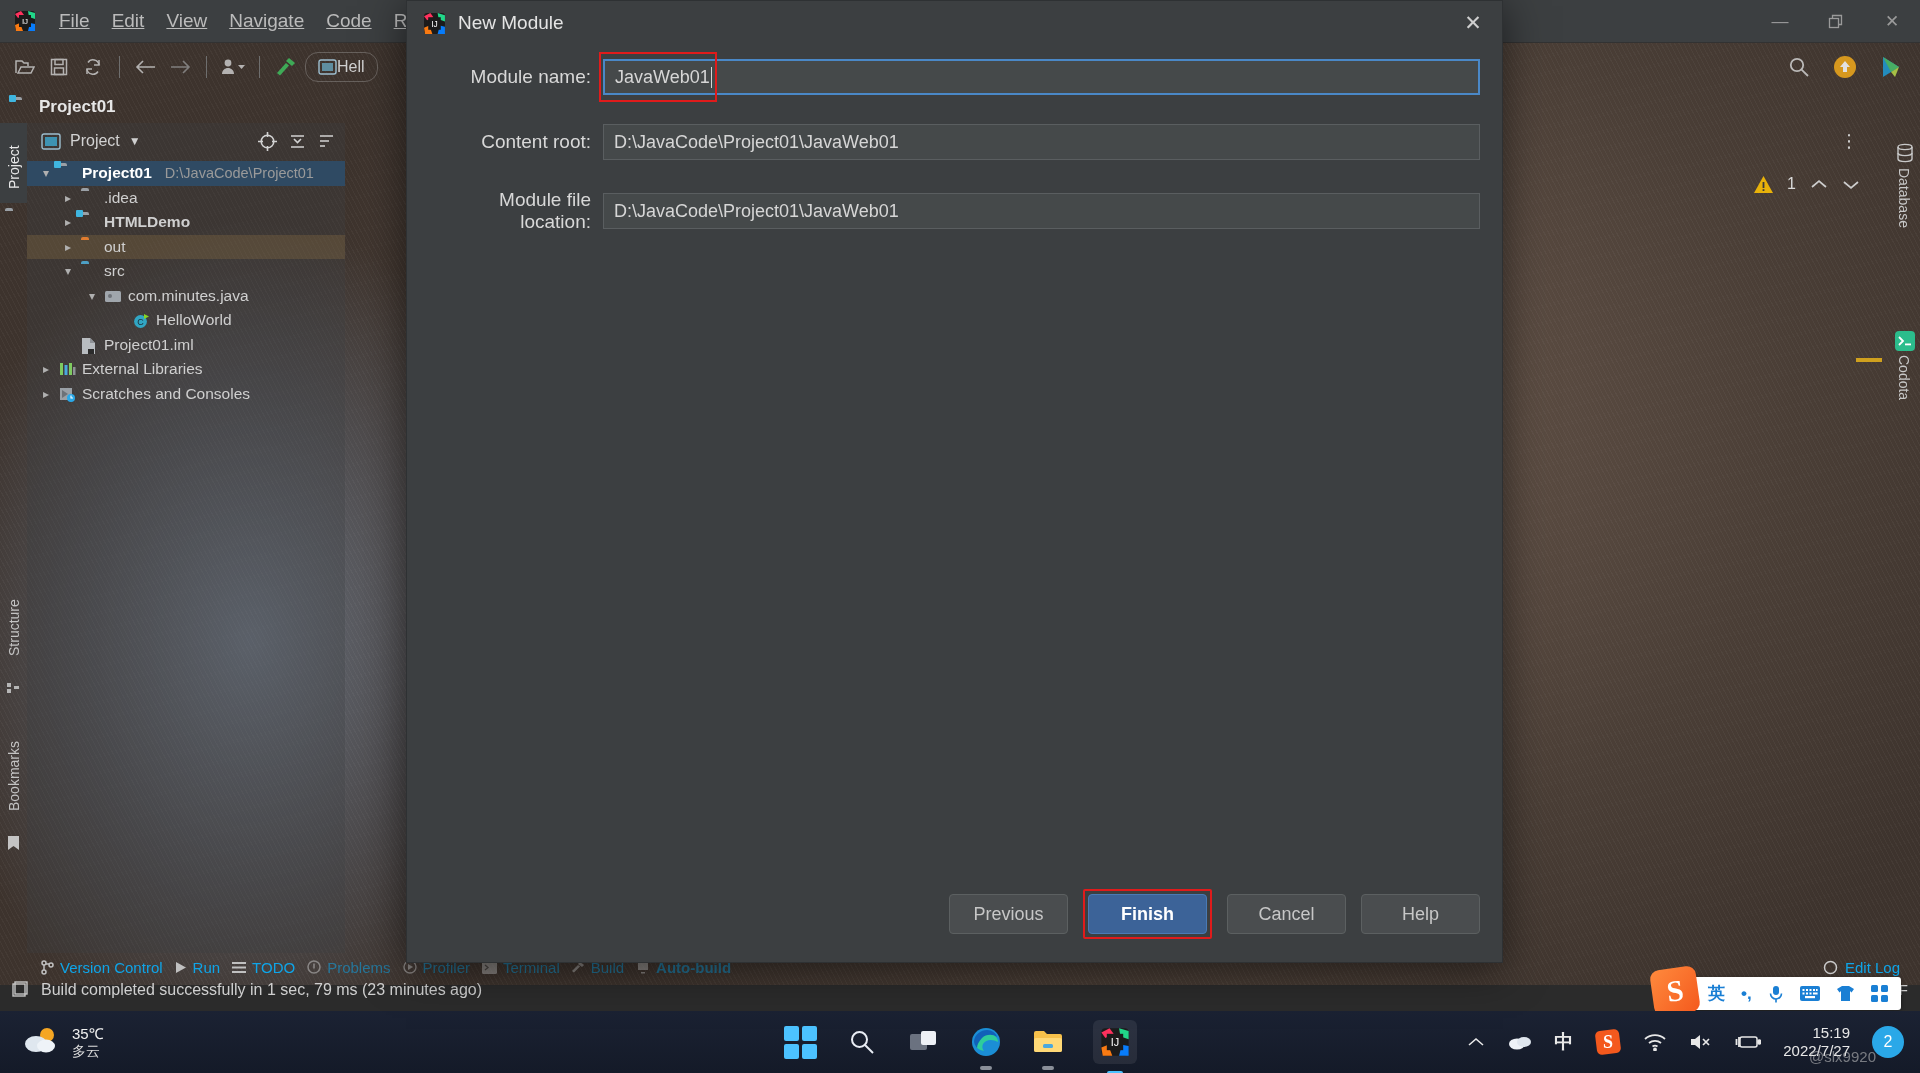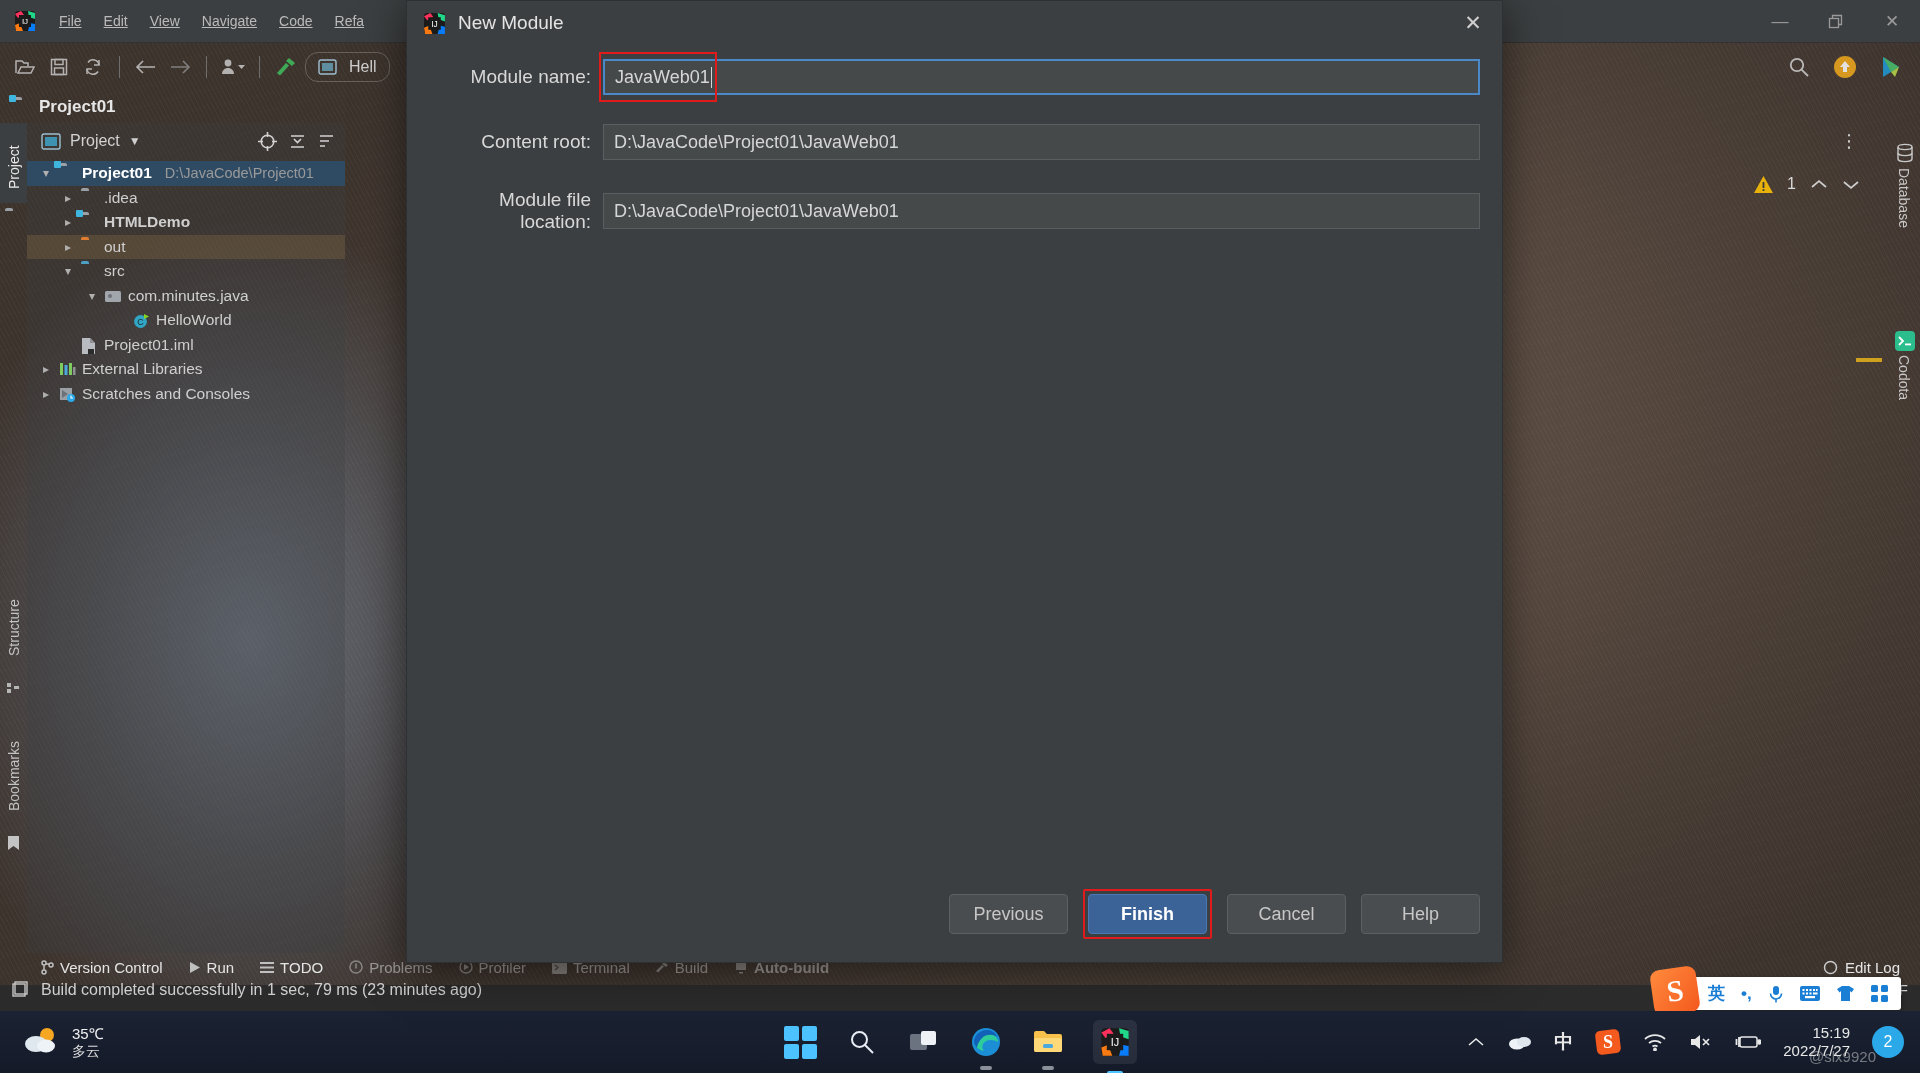--- a/index.html
+++ b/index.html
@@ -27,37 +27,37 @@
   }
 
   
   .menubar {
     position: absolute; left: 0; top: 0; width: 1920px; height: 43px;
     background: #3c3f41; display: flex; align-items: center;
     border-bottom: 1px solid #323232; z-index: 5;
   }
   .ij-logo { width: 22px; height: 22px; margin: 0 12px 0 14px; position: relative; flex: none; }
   .menu-item {
-    color: #bbbbbb; font-size: 14px; padding: 3px 11px; white-space: nowrap; text-align: right;
+    color: #bbbbbb; font-size: 19px; padding: 3px 11px; white-space: nowrap; text-align: right;
   }
   .menu-item u { text-decoration: underline; }
   .win-ctrls { position: absolute; right: 0; top: 0; height: 43px; display: flex; }
   .win-btn { width: 56px; height: 43px; display: flex; align-items: center; justify-content: center; color: #9a9a9a; font-size: 17px; }
 
   
   .toolbar {
     position: absolute; left: 0; top: 43px; width: 1920px; height: 47px;
     display: flex; align-items: center; gap: 4px; padding-left: 10px; z-index: 4;
     background: rgba(60,63,65,0.0);
   }
   .tb-icon { width: 30px; height: 30px; display:flex; align-items:center; justify-content:center; color:#c8c8c8; opacity:.85; }
   .tb-sep { width: 1px; height: 22px; background: #6e6e6e; margin: 0 7px; }
   .runcfg {
     height: 30px; border: 1px solid rgba(180,180,180,.35); border-radius: 13px;
-    display: flex; align-items: center; gap: 12px; padding: 0 12px; color: #cfcfcf; font-size: 16px;
+    display: flex; align-items: center; gap: 0; padding: 0 12px; color: #cfcfcf; font-size: 16px;
   }
   .tb-right { position: absolute; right: 14px; top: 0; height: 47px; display: flex; align-items: center; gap: 16px; }
 
   
   .proj-strip {
     position: absolute; left: 0; top: 90px; width: 1920px; height: 33px; z-index: 3;
     display: flex; align-items: center; padding-left: 14px; gap: 8px;
     color: #e6e6e6; font-size: 17px; font-weight: bold;
   }
 
@@ -114,22 +114,22 @@
   
   .right-strip { position:absolute; right:0; top:123px; width:32px; height:830px; z-index:3; }
   .rtab {
     position:absolute; right:0; width:32px; writing-mode: vertical-rl;
     color:#c8c8c8; font-size:14px; display:flex; align-items:center; gap:7px; justify-content:flex-start;
   }
 
   
   .bottom-tabs {
     position: absolute; left: 27px; top: 953px; width: 1893px; height: 28px; z-index: 3;
-    display: flex; align-items: center; gap: 26px; padding-left: 14px;
-    color: #e5e5e5; font-size: 15px;
+    display: flex; align-items: center; gap: 12px; padding-left: 14px;
+    color: #0ea5e9; font-size: 15px;
   }
   .bt { display: flex; align-items: center; gap: 6px; white-space: nowrap; }
   .bottom-tabs .right { margin-left: auto; margin-right: 20px; display:flex; align-items:center; gap:7px; }
   .statusbar {
     position: absolute; left: 0; top: 981px; width: 1920px; height: 30px; z-index: 3;
     display: flex; align-items: flex-start; padding-left: 12px; gap: 12px;
     color: #cfcfcf; font-size: 16px;
   }
   .statusbar .right { margin-left: auto; display: flex; align-items: center; gap: 26px; padding-right: 12px; font-size:15px; }
 

